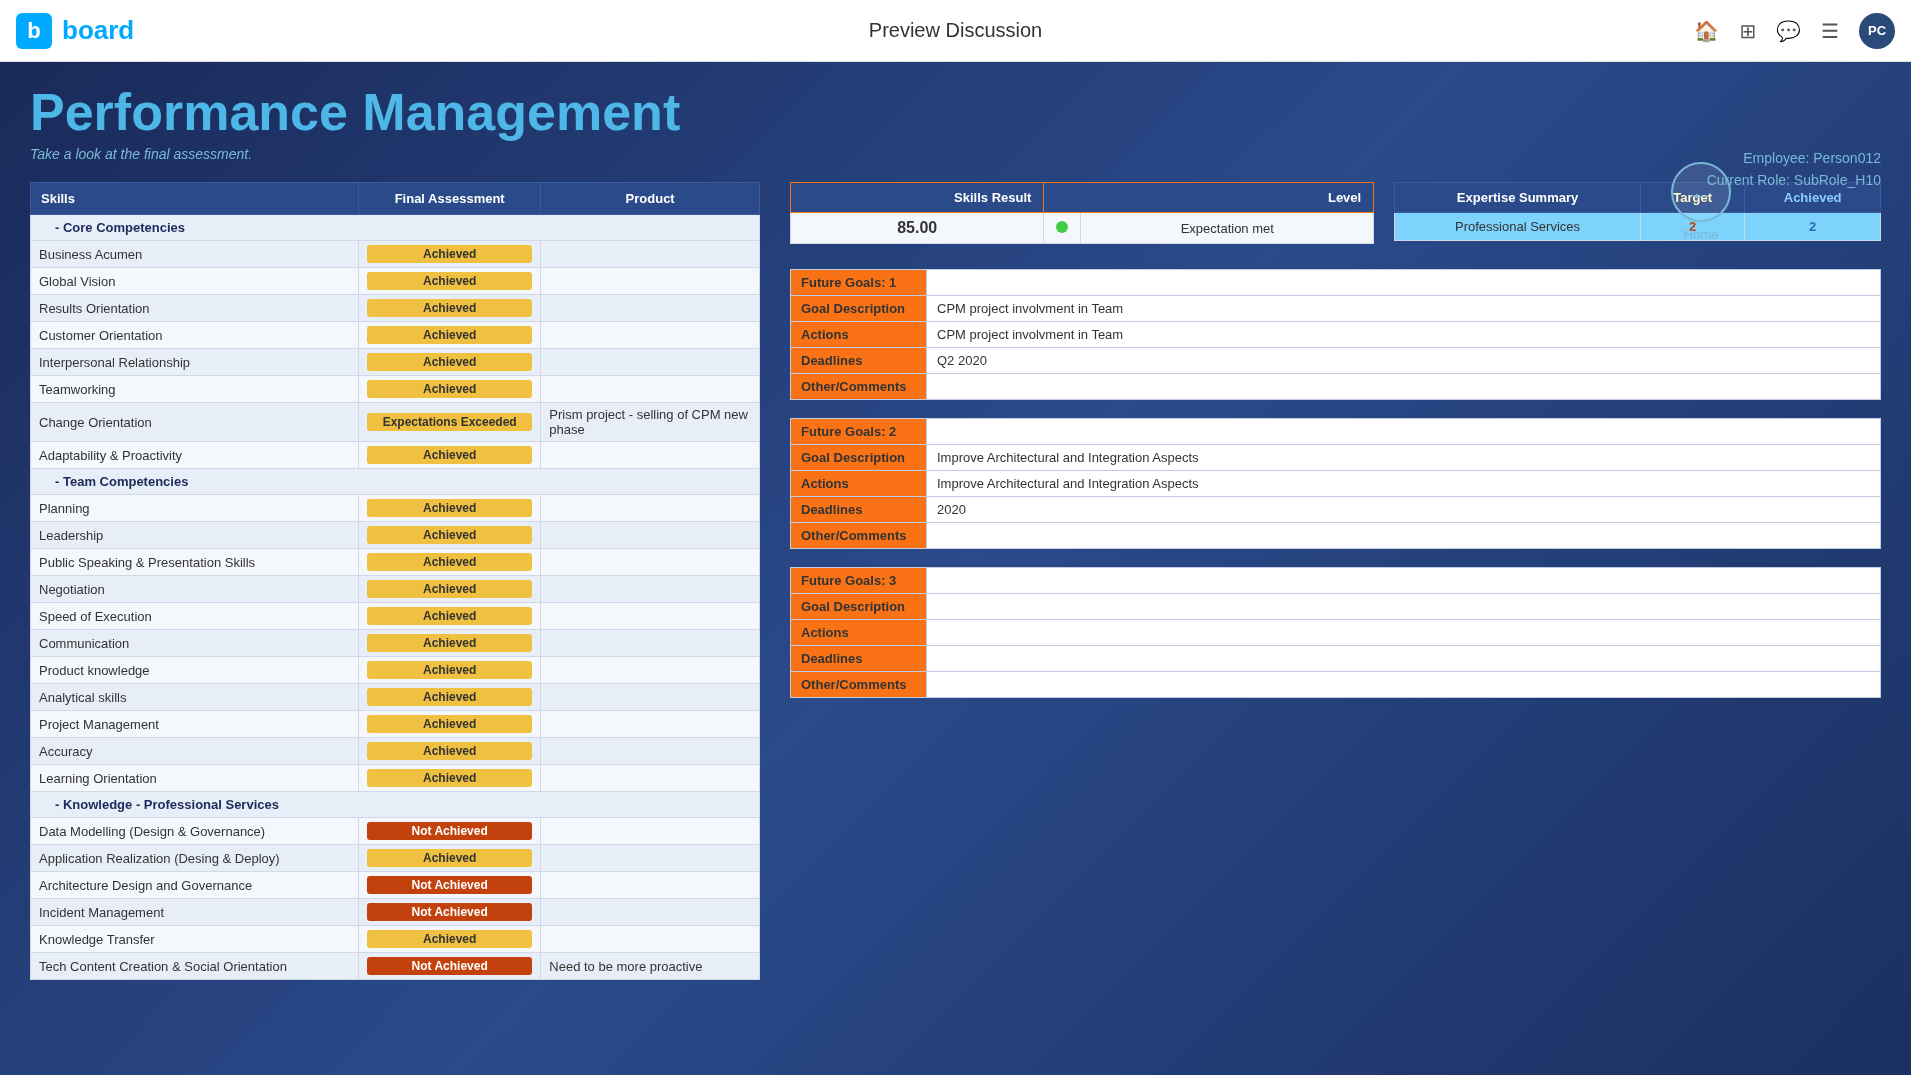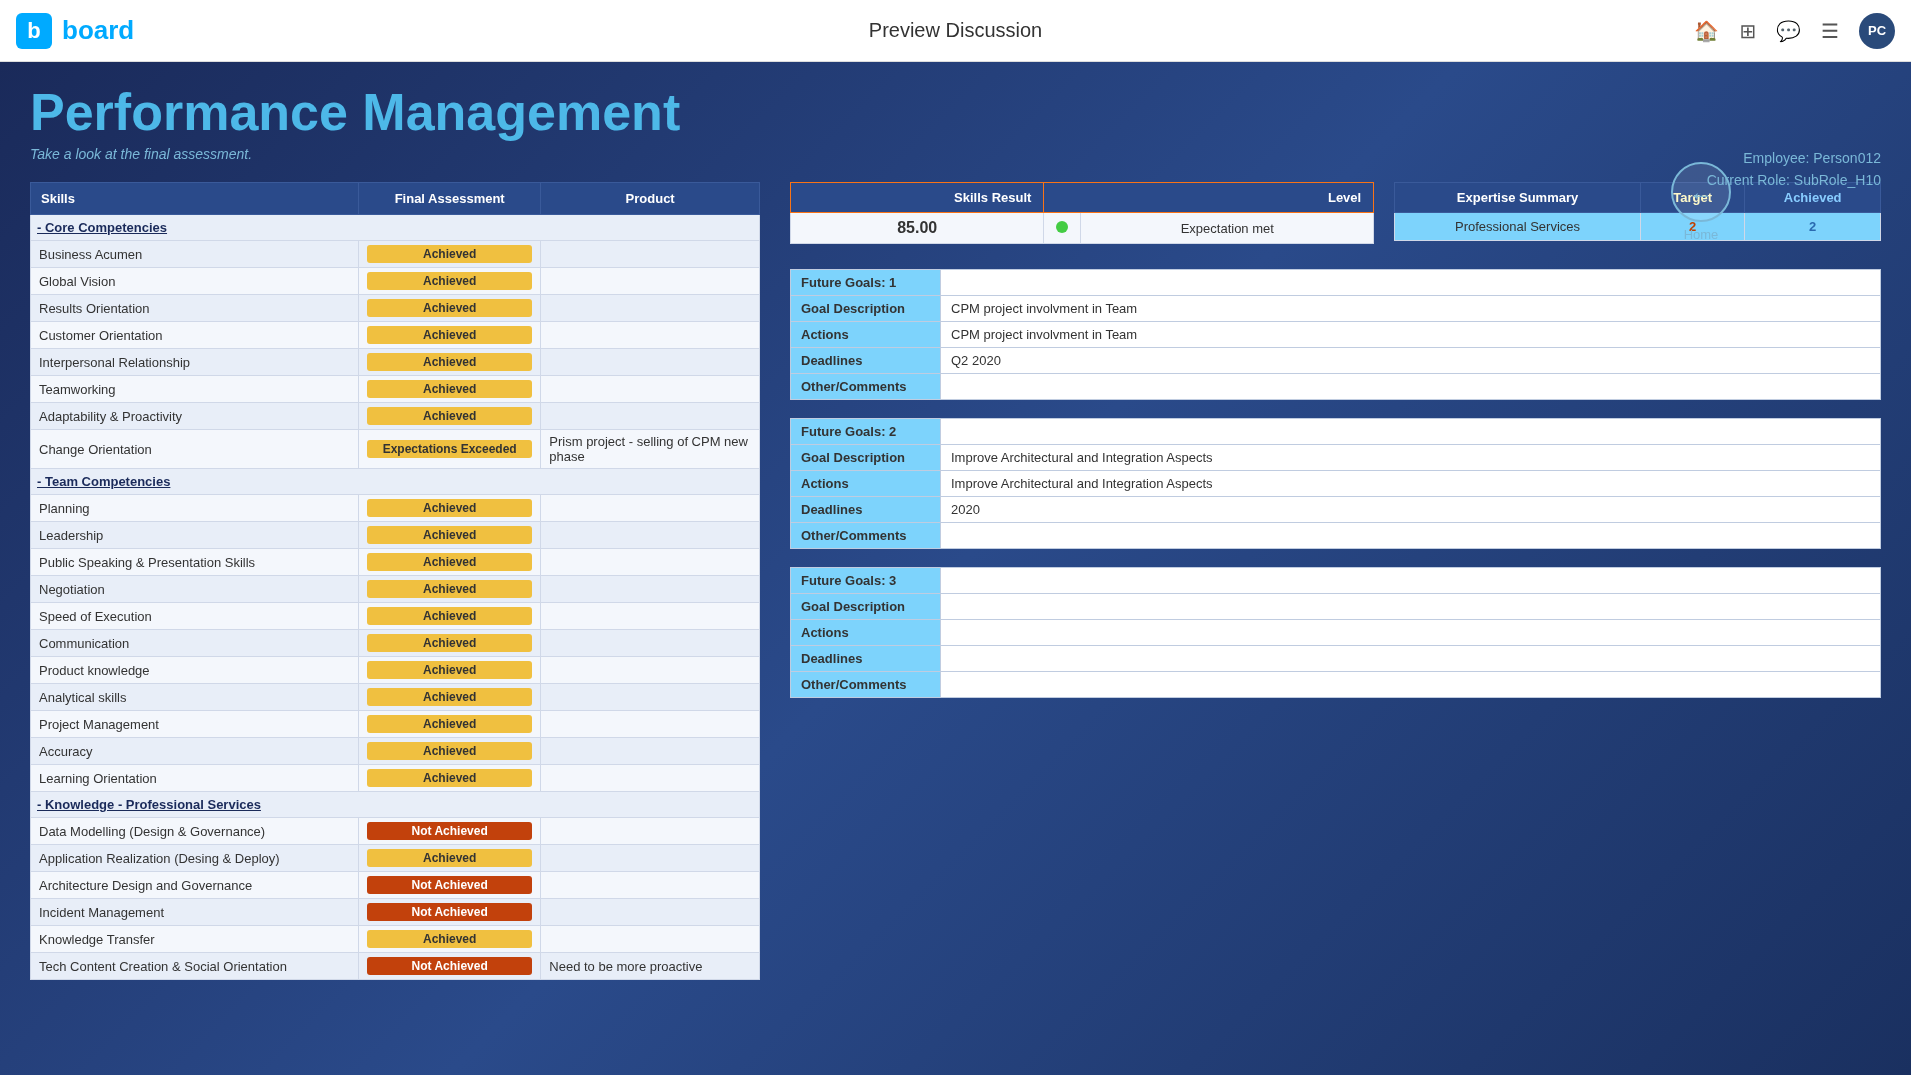--- a/index.html
+++ b/index.html
@@ -163,22 +163,21 @@
     }
     .skills-table td {
       padding: 4px 8px;
       border: 1px solid #d0d8e8;
       vertical-align: middle;
     }
     .skills-table .section-row td {
       background: #e8eef8;
       font-weight: bold;
       color: #1a2a5a;
-      padding: 5px 6px;
-      text-decoration: underline;
+      padding: 5px 24px;
     }
     .skills-table .data-row td {
       background: #f4f7fc;
     }
     .skills-table .data-row:nth-child(even) td {
       background: #e8eef8;
     }
     .badge {
       display: inline-block;
       padding: 2px 10px;
@@ -257,23 +256,23 @@
       color: #333;
       font-size: 13px;
     }
     .goal-table .goal-header td {
       background: #d8e0f0;
       font-weight: bold;
       padding: 6px 10px;
       border: 1px solid #c0cce0;
     }
     .goal-table tr td:first-child {
-      background: #7dd3fc;
-      font-weight: bold;
-      width: 150px;
+      background: #f97316;
+      font-weight: bold;
+      width: 136px;
       padding: 5px 10px;
       border: 1px solid #c0cce0;
     }
     .goal-table tr td:last-child {
       padding: 5px 10px;
       border: 1px solid #c0cce0;
       background: #fff;
     }
 
     .expertise-target {
@@ -362,28 +361,28 @@
       <td>Interpersonal Relationship</td>
       <td><span class="badge badge-achieved">Achieved</span></td>
       <td></td>
     </tr>
             <tr class="data-row">
       <td>Teamworking</td>
       <td><span class="badge badge-achieved">Achieved</span></td>
       <td></td>
     </tr>
             <tr class="data-row">
-      <td>Adaptability &amp; Proactivity</td>
-      <td><span class="badge badge-achieved">Achieved</span></td>
-      <td></td>
-    </tr>
-            <tr class="data-row">
       <td>Change Orientation</td>
       <td><span class="badge badge-exceeded">Expectations Exceeded</span></td>
       <td>Prism project - selling of CPM new phase</td>
+    </tr>
+            <tr class="data-row">
+      <td>Adaptability &amp; Proactivity</td>
+      <td><span class="badge badge-achieved">Achieved</span></td>
+      <td></td>
     </tr>
             <tr class="section-row">
               <td colspan="3">- Team Competencies</td>
             </tr>
             <tr class="data-row">
       <td>Planning</td>
       <td><span class="badge badge-achieved">Achieved</span></td>
       <td></td>
     </tr>
             <tr class="data-row">

